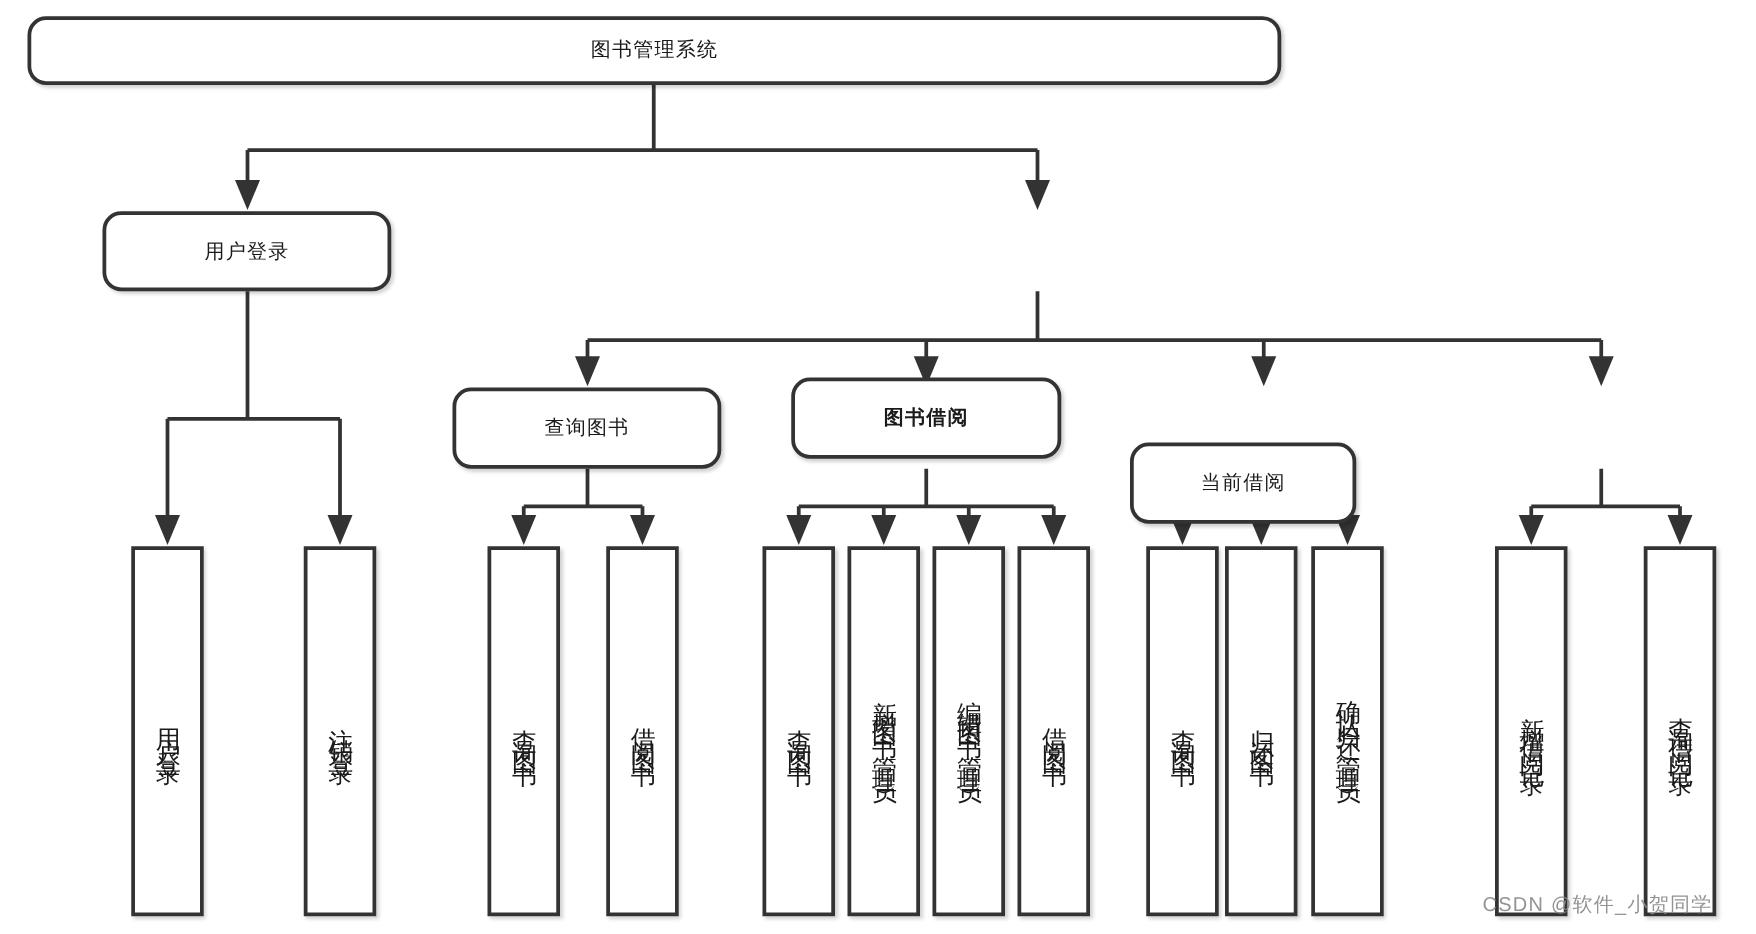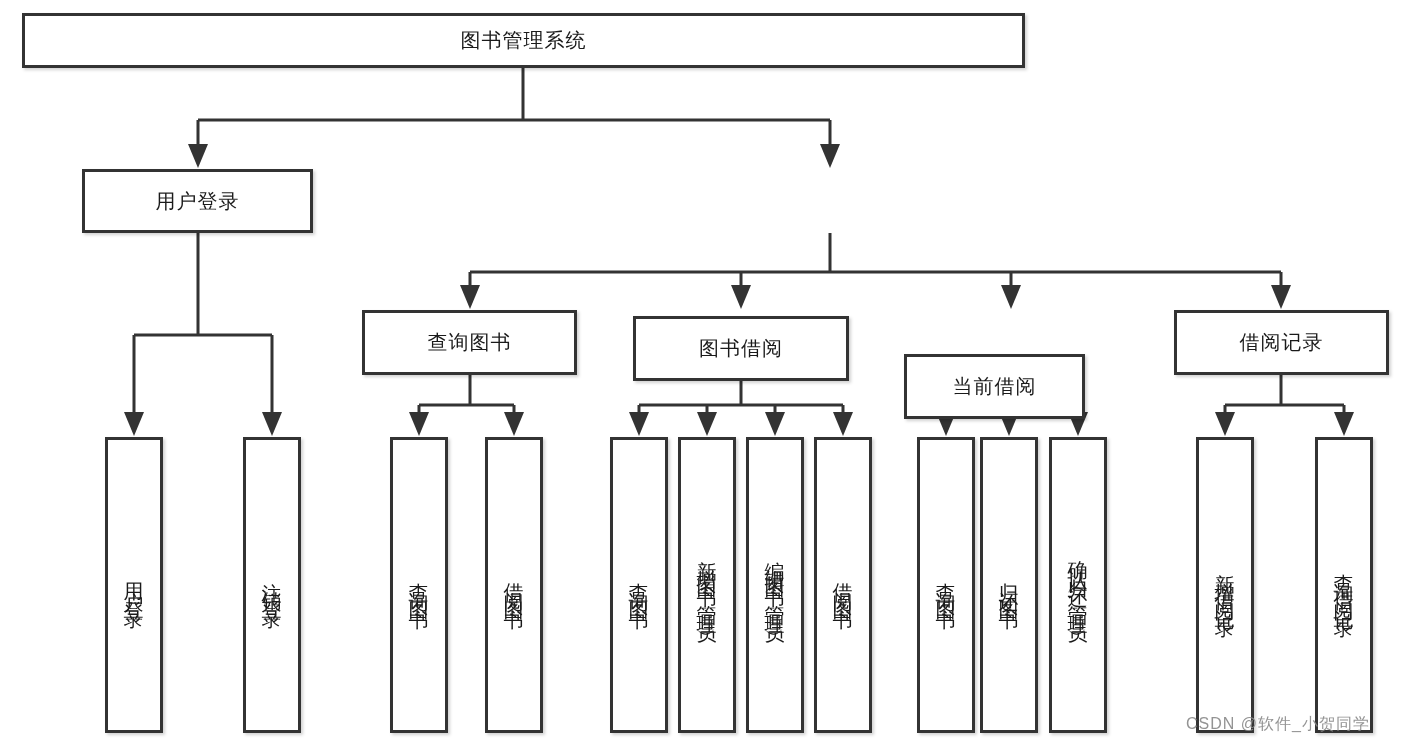--- a/index.html
+++ b/index.html
@@ -28,22 +28,23 @@
     box-sizing: border-box;
     background: #ffffff;
     border: 3px solid #333333;
     box-shadow: 2px 2px 3px rgba(0,0,0,0.18);
     display: flex;
     align-items: center;
     justify-content: center;
     z-index: 2;
   }
   .node.h {
-    font-size: 20px;
+    font-size: 16px;
     letter-spacing: 1px;
+    border-radius: 15px;
   }
   .node.v {
     width: 58px;
     height: 296px;
     top: 437px;
   }
   .node.v .vtext {
     writing-mode: vertical-rl;
     font-size: 20px;
     letter-spacing: 9px;
@@ -116,28 +117,25 @@
     <span>图书管理系统</span>
   </div>
 
   <div class="node h" style="left:82px; top:169px; width:231px; height:64px;">
     <span>用户登录</span>
   </div>
 
   <div class="node h" style="left:362px; top:310px; width:215px; height:65px;">
     <span>查询图书</span>
   </div>
-  <div class="node h" style="left:633px; top:316px; width:216px; height:65px;">
+  <div class="node h" style="left:633px; top:302px; width:216px; height:65px;font-weight:bold;">
     <span>图书借阅</span>
   </div>
   <div class="node h" style="left:904px; top:310px; width:181px; height:65px;margin-top:44px;">
     <span>当前借阅</span>
-  </div>
-  <div class="node h" style="left:1174px; top:310px; width:215px; height:65px;">
-    <span>借阅记录</span>
   </div>
 
   <div class="node v" style="left:105px;">
     <span class="vtext">用户登录</span>
   </div>
   <div class="node v" style="left:243px;">
     <span class="vtext">注销登录</span>
   </div>
 
   <div class="node v" style="left:390px;">

